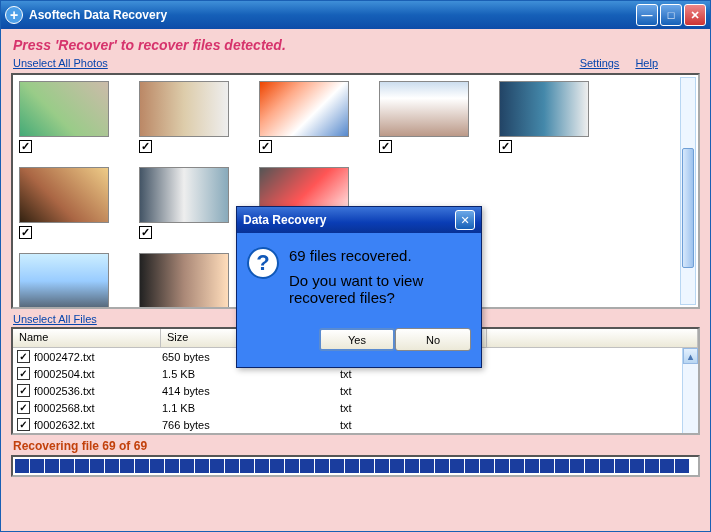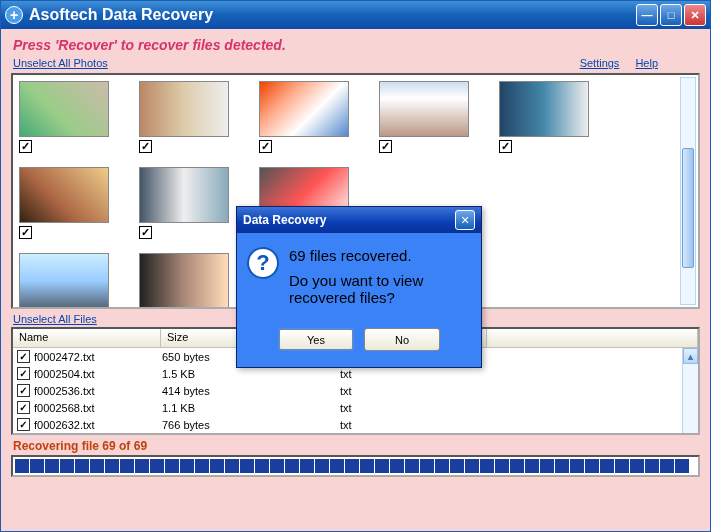--- a/index.html
+++ b/index.html
@@ -3,21 +3,21 @@
 <meta charset="utf-8">
 <style>
 * { margin: 0; padding: 0; box-sizing: border-box; font-family: Tahoma, sans-serif; font-size: 11px; }
 body { background: #fff; width: 711px; height: 532px; overflow: hidden; }
 
 .window { width: 711px; height: 532px; border: 1px solid #1a5fb4; background: #f8d4d4; display: flex; flex-direction: column; }
 
 .titlebar { height: 28px; background: linear-gradient(180deg, #3f8fd8 0%, #1560b8 50%, #0d4ca8 100%); display: flex; align-items: center; padding: 0 4px; }
 .titlebar-icon { width: 18px; height: 18px; background: #4d9fe8; border-radius: 50%; border: 1px solid #fff; display: flex; align-items: center; justify-content: center; margin-right: 6px; }
 .titlebar-icon::before { content:"+"; color:#fff; font-weight:bold; font-size:14px; line-height:1; }
-.titlebar-text { color: #fff; font-weight: bold; flex: 1; font-size: 16px; }
+.titlebar-text { color: #fff; font-weight: bold; flex: 1; font-size: 12px; }
 .titlebar-buttons { display: flex; gap: 2px; }
 .tb-btn { width: 22px; height: 22px; background: linear-gradient(180deg,#6da8e8,#1560b8); border: 1px solid #fff; border-radius: 3px; display:flex; align-items:center; justify-content:center; color:#fff; font-weight:bold; cursor: pointer; }
 .tb-close { background: linear-gradient(180deg,#e88,#c33); }
 
 .instr { color:#d6336c; font-style:italic; font-weight:bold; font-size:14px; padding: 8px 12px 2px; }
 .links-row { display:flex; padding: 2px 40px 4px 12px; }
 .link { color:#0645AD; text-decoration:underline; cursor:pointer; }
 .links-right { margin-left:auto; display:flex; gap:16px; margin-right: 12px; }
 
 .photos-panel { margin: 0 10px; height: 236px; background:#fff; border:2px inset #aaa; padding:6px; position:relative; overflow:hidden; }
@@ -47,21 +47,21 @@
 .progress-seg{ width:14px; background:#1a3d9e; }
 
 .dialog { position:absolute; left:236px; top:206px; width:246px; background:#3b82f6; border:1px solid #0a246a; box-shadow:2px 2px 6px rgba(0,0,0,0.3); }
 .dialog-title { height:26px; background:linear-gradient(180deg,#3b74d8 0%,#0a3db5 60%,#083296 100%); display:flex; align-items:center; padding:0 6px;}
 .dialog-title span{ color:#fff; font-weight:bold; flex:1; font-size:12px;}
 .dialog-close{ width:20px; height:20px; background:linear-gradient(180deg,#6da8e8,#1560b8); border:1px solid #fff; border-radius:3px; color:#fff; display:flex; align-items:center; justify-content:center; cursor:pointer;}
 .dialog-body{ padding:14px 10px 10px; }
 .dialog-content{ display:flex; gap:10px; margin-bottom:14px;}
 .q-icon{ width:32px; height:32px; border-radius:50%; border:2px solid #1058b8; background:#fff; display:flex; align-items:center; justify-content:center; color:#1058b8; font-size:22px; font-weight:bold; flex-shrink:0;}
 .dialog-text p{ margin-bottom:8px; font-size:15px;}
-.dialog-buttons{ display:flex; gap:10px; justify-content:center; padding-bottom:6px;}
+.dialog-buttons{ display:flex; justify-content:flex-end; padding-bottom:6px;}
 .dlg-btn{ width:76px; height:23px; background:linear-gradient(180deg,#fff,#ece9d8); border:1px solid #888; border-radius:3px; cursor:pointer; font-size:11px;}
 .dlg-btn.default{ border:2px solid #5a8bd0; }
 
 
 .p1{background:linear-gradient(45deg,#4a7 0%,#9c8 40%,#cba 100%);}
 .p2{background:linear-gradient(90deg,#b86 0%,#dca 50%,#eee 100%);}
 .p3{background:linear-gradient(135deg,#e40 0%,#fa8 30%,#fff 60%,#58c 100%);}
 .p4{background:linear-gradient(180deg,#cde 0%,#fff 30%,#b98 100%);}
 .p5{background:linear-gradient(90deg,#246 0%,#48a 50%,#eee 100%);}
 .p6{background:linear-gradient(45deg,#321 0%,#a64 40%,#ec8 100%);}

